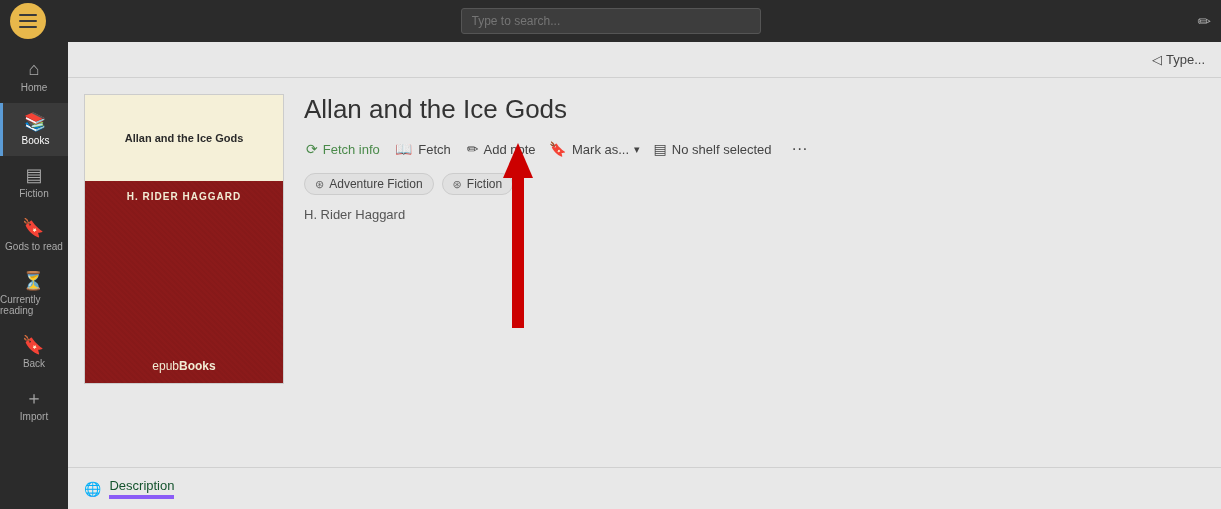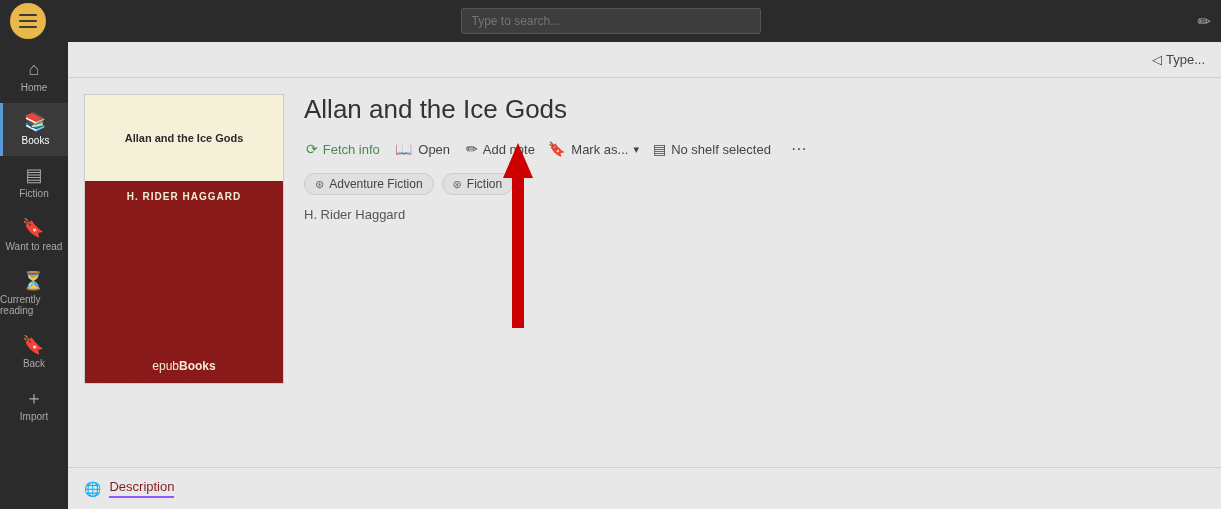--- a/index.html
+++ b/index.html
@@ -270,23 +270,23 @@
       height: 42px;
       background: #e8e8e8;
       border-top: 1px solid #d0d0d0;
       display: flex;
       align-items: center;
       padding: 0 16px;
       gap: 8px;
     }
     .description-label {
       font-size: 13px;
-      color: #7f1d1d;
+      color: #14532d;
       padding-bottom: 2px;
-      border-bottom: 2px solid #8b5cf6;
+      border-bottom: 4px solid #8b5cf6;
     }
     .description-icon { font-size: 14px; color: #555; }
 
     
     .arrow-svg { display: block; }
   </style>
 </head>
 <body>
 
 <div class="top-bar">
@@ -315,21 +315,21 @@
     <div class="sidebar-item active">
       <span class="sidebar-icon">📚</span>
       <span class="sidebar-label">Books</span>
     </div>
     <div class="sidebar-item">
       <span class="sidebar-icon">▤</span>
       <span class="sidebar-label">Fiction</span>
     </div>
     <div class="sidebar-item">
       <span class="sidebar-icon">🔖</span>
-      <span class="sidebar-label">Want to read</span>
+      <span class="sidebar-label">Gods to read</span>
     </div>
     <div class="sidebar-item">
       <span class="sidebar-icon">⏳</span>
       <span class="sidebar-label">Currently reading</span>
     </div>
     <div class="sidebar-item">
       <span class="sidebar-icon">🔖</span>
       <span class="sidebar-label">Back</span>
     </div>
     <div class="sidebar-item">
@@ -368,21 +368,21 @@
 
         <h1 class="book-title">Allan and the Ice Gods</h1>
 
         <div class="action-bar">
           <div class="action-btn fetch-info">
             <span class="action-btn-icon">⟳</span>
             <span>Fetch info</span>
           </div>
           <div class="action-btn">
             <span class="action-btn-icon">📖</span>
-            <span>Open</span>
+            <span>Fetch</span>
           </div>
           <div class="action-btn">
             <span class="action-btn-icon">✏</span>
             <span>Add note</span>
           </div>
           <div class="mark-as-btn">
             <span class="action-btn-icon">🔖</span>
             <span>Mark as...</span>
             <span class="mark-chevron">▾</span>
           </div>

